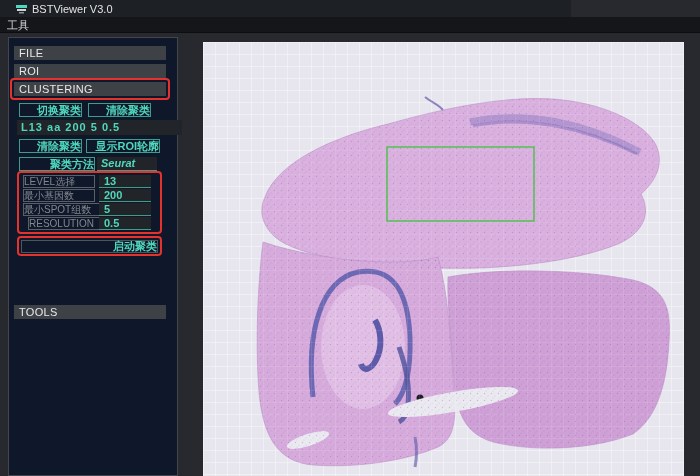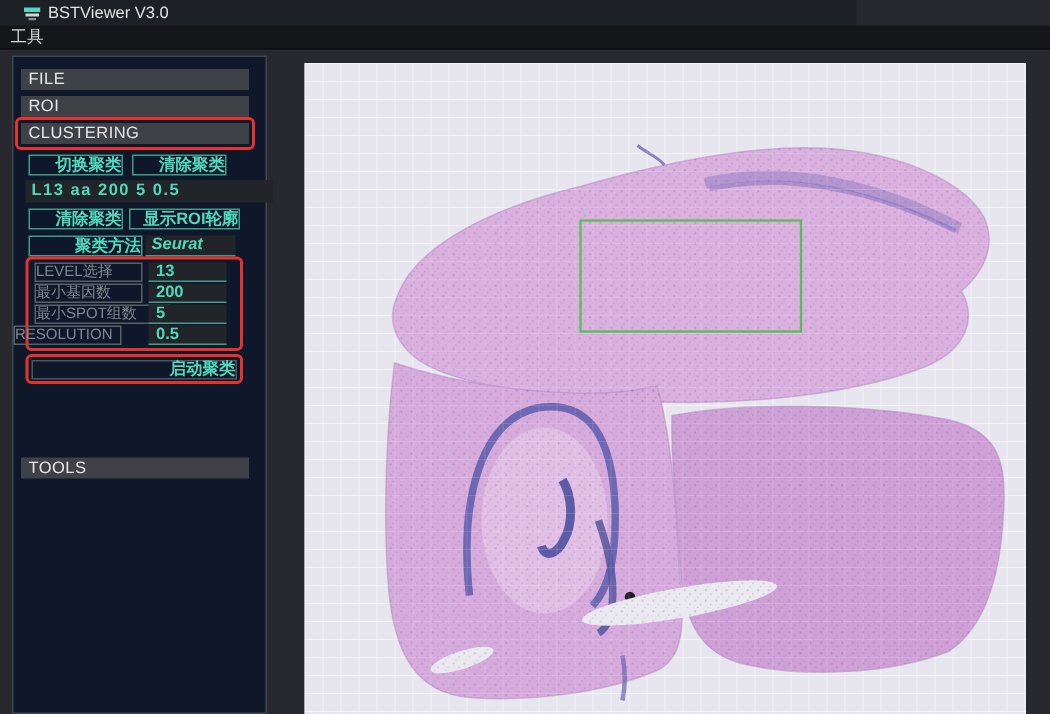--- a/index.html
+++ b/index.html
@@ -111,21 +111,21 @@
 
     <div class="param-label" style="left:14px;top:137px;width:72px">LEVEL选择</div>
     <div class="param-value" style="left:90px;top:137px;width:52px">13</div>
 
     <div class="param-label" style="left:14px;top:151px;width:72px">最小基因数</div>
     <div class="param-value" style="left:90px;top:151px;width:52px">200</div>
 
     <div class="param-label" style="left:14px;top:165px;width:91px">最小SPOT组数</div>
     <div class="param-value" style="left:90px;top:165px;width:52px">5</div>
 
-    <div class="param-label" style="left:0;top:179px;width:72px">RESOLUTION</div>
+    <div class="param-label" style="left:19px;top:179px;width:72px">RESOLUTION</div>
     <div class="param-value" style="left:90px;top:179px;width:52px">0.5</div>
 
     <button class="tealbtn" style="left:12px;top:202px;width:137px;height:13px;line-height:11px;border-color:#4a565c">启动聚类</button>
     <div class="annotation" style="left:8px;top:198px;width:145px;height:20px"></div>
 
     <div class="section-header" style="top:267px">TOOLS</div>
   </div>
 
   <div class="viewer">
     <svg width="481" height="434" viewBox="0 0 481 434">

